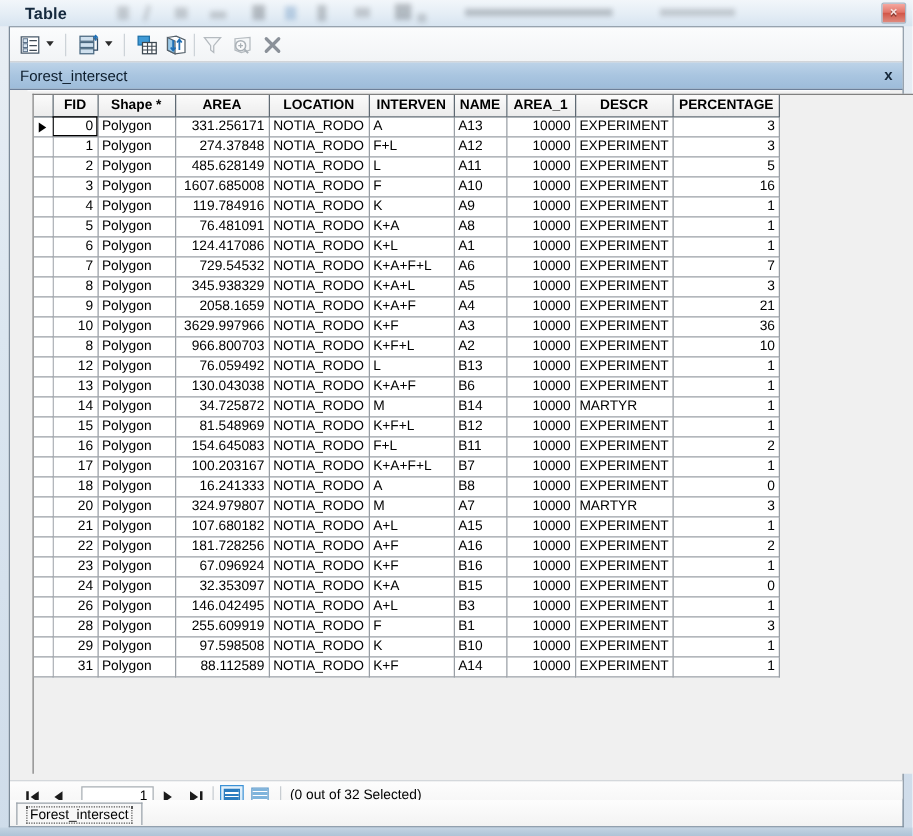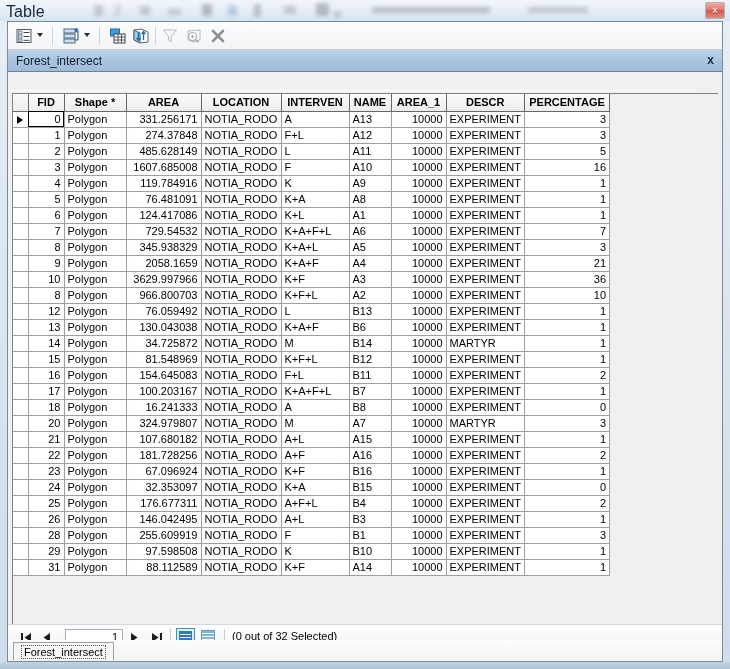--- a/index.html
+++ b/index.html
@@ -46,24 +46,25 @@
     pointer-events: none;
   }
   #title-backdrop i {
     position: absolute;
     display: block;
     background: #6b7076;
     border-radius: 1px;
   }
   #title-text {
     position: absolute;
-    left: 6px; top: 3px;
-    font-size: 16px;
+    left: 20px; top: 3px;
+    font-size: 13px;
     color: #15293d;
     letter-spacing: .1px;
+    font-weight: bold;
   }
   #close-box {
     position: absolute;
     right: 5px; top: 2px;
     width: 20px; height: 17px;
     box-sizing: border-box;
     border: 1px solid #a9b6c4;
     border-radius: 2px;
     background: linear-gradient(180deg,#f6a9a1 0%, #e2766a 45%, #d2584a 52%, #e08c80 100%);
     cursor: pointer;
@@ -151,27 +152,26 @@
     font-size: 12px;
     font-weight: bold;
     color: #16283a;
     cursor: pointer;
     line-height: 14px;
   }
 
   
   #grid-area {
     position: absolute;
-    left: 0; top: 50px;
+    left: 14px; top: 50px;
     width: 690px;
     height: 552px;
     box-sizing: border-box;
     background: #f0f0f0;
     border-top: 1px solid #fbfcfd;
-    margin-top: 18px;
   }
   #grid-scroll {
     position: absolute;
     left: 4px; top: 2px;
     width: 706px;
     height: 544px;
     box-sizing: border-box;
     background: #f0f0f0;
     border-left: 1px solid #808080;
     border-top: 1px solid #808080;
@@ -773,32 +773,20 @@
                 <td class="num">32.353097</td>
                 <td class="txt">NOTIA_RODO</td>
                 <td class="txt">K+A</td>
                 <td class="txt">B15</td>
                 <td class="num">10000</td>
                 <td class="txt">EXPERIMENT</td>
                 <td class="num">0</td>
               </tr>
               <tr>
                 <td class="sel-col"></td>
-                <td class="fid">25</td>
-                <td class="txt">Polygon</td>
-                <td class="num">176.677311</td>
-                <td class="txt">NOTIA_RODO</td>
-                <td class="txt">A+F+L</td>
-                <td class="txt">B4</td>
-                <td class="num">10000</td>
-                <td class="txt">EXPERIMENT</td>
-                <td class="num">2</td>
-              </tr>
-              <tr>
-                <td class="sel-col"></td>
                 <td class="fid">26</td>
                 <td class="txt">Polygon</td>
                 <td class="num">146.042495</td>
                 <td class="txt">NOTIA_RODO</td>
                 <td class="txt">A+L</td>
                 <td class="txt">B3</td>
                 <td class="num">10000</td>
                 <td class="txt">EXPERIMENT</td>
                 <td class="num">1</td>
               </tr>

